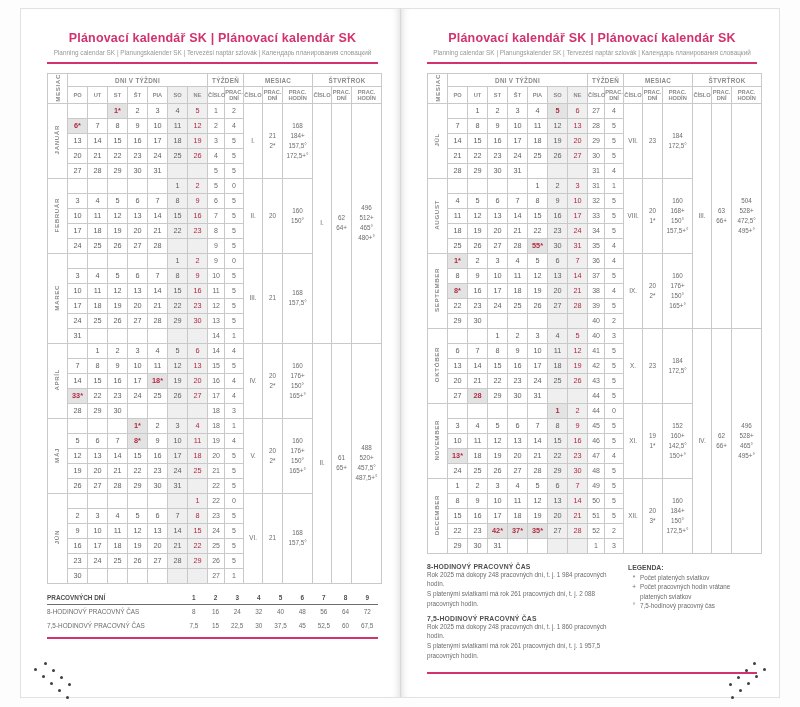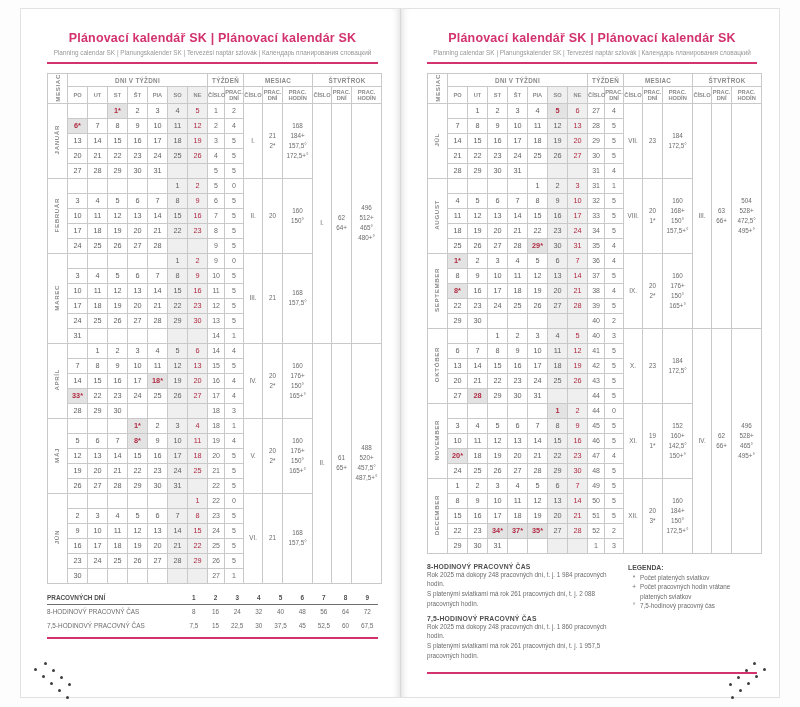--- a/index.html
+++ b/index.html
@@ -704,21 +704,21 @@
             <td class="day wk">23</td>
             <td class="day wk ne">24</td>
             <td class="num">34</td>
             <td class="num">5</td>
           </tr>
           <tr>
             <td class="day">25</td>
             <td class="day">26</td>
             <td class="day">27</td>
             <td class="day">28</td>
-            <td class="day hol">29*</td>
+            <td class="day hol">55*</td>
             <td class="day wk">30</td>
             <td class="day wk ne">31</td>
             <td class="num">35</td>
             <td class="num">4</td>
           </tr>
           <tr>
             <td class="mname" rowspan="5"><span>SEPTEMBER</span></td>
             <td class="day hol">1*</td>
             <td class="day">2</td>
             <td class="day">3</td>
@@ -869,21 +869,21 @@
             <td class="day">11</td>
             <td class="day">12</td>
             <td class="day">13</td>
             <td class="day">14</td>
             <td class="day wk">15</td>
             <td class="day wk ne">16</td>
             <td class="num">46</td>
             <td class="num">5</td>
           </tr>
           <tr>
-            <td class="day hol">20*</td>
+            <td class="day hol">13*</td>
             <td class="day">18</td>
             <td class="day">19</td>
             <td class="day">20</td>
             <td class="day">21</td>
             <td class="day wk">22</td>
             <td class="day wk ne">23</td>
             <td class="num">47</td>
             <td class="num">4</td>
           </tr>
           <tr>
@@ -930,21 +930,21 @@
             <td class="day">18</td>
             <td class="day">19</td>
             <td class="day wk">20</td>
             <td class="day wk ne">21</td>
             <td class="num">51</td>
             <td class="num">5</td>
           </tr>
           <tr>
             <td class="day">22</td>
             <td class="day">23</td>
-            <td class="day hol">34*</td>
+            <td class="day hol">42*</td>
             <td class="day hol">37*</td>
             <td class="day hol">35*</td>
             <td class="day wk">27</td>
             <td class="day wk ne">28</td>
             <td class="num">52</td>
             <td class="num">2</td>
           </tr>
           <tr>
             <td class="day">29</td>
             <td class="day">30</td>

